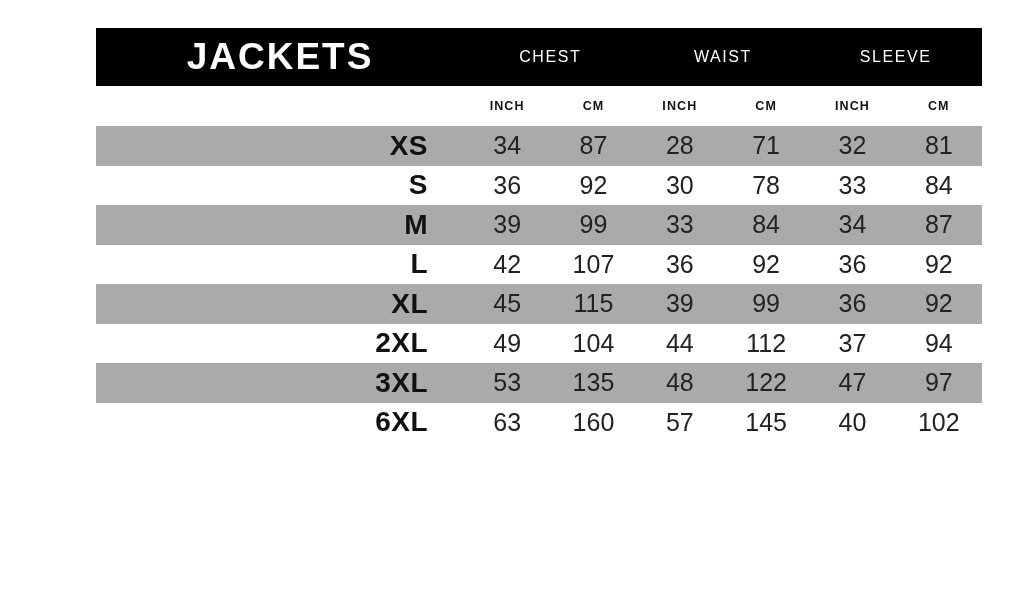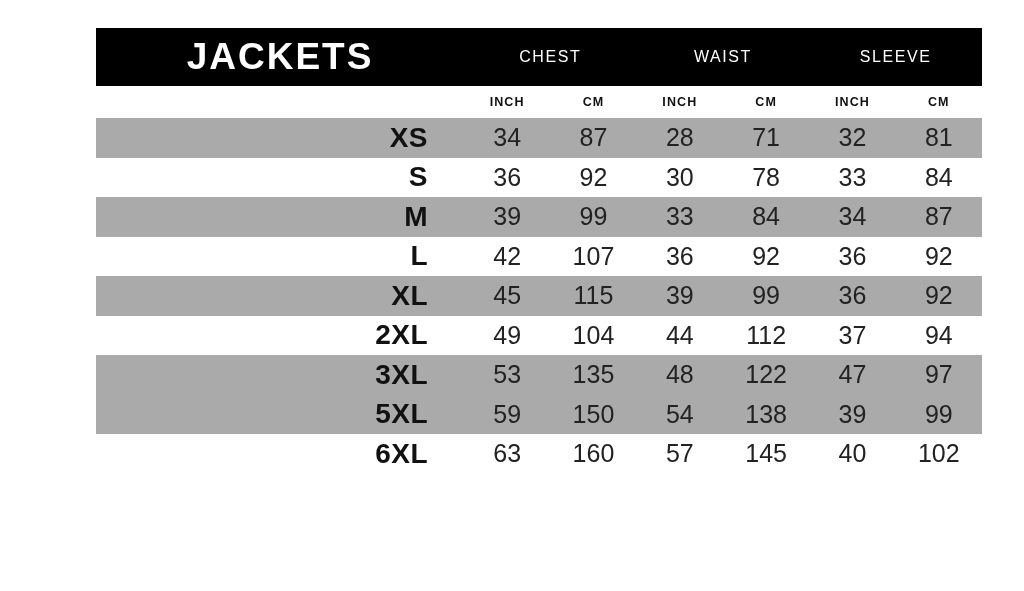--- a/index.html
+++ b/index.html
@@ -46,21 +46,21 @@
     text-align: center;
     font-size: 16px;
     font-weight: normal;
     letter-spacing: 1.6px;
     color: #ffffff;
     padding: 0;
   }
   
   tr.head-units {
     background: #ffffff;
-    height: 32px;
+    height: 40px;
   }
   td.unit-cell {
     text-align: center;
     font-size: 12.5px;
     font-weight: bold;
     letter-spacing: 1.1px;
     color: #111111;
     padding: 0;
   }
   td.blank-cell { padding: 0; }
@@ -177,29 +177,20 @@
         </tr>
         <tr class="shade">
           <td class="size-cell">3XL</td>
           <td class="num-cell">53</td>
           <td class="num-cell">135</td>
           <td class="num-cell">48</td>
           <td class="num-cell">122</td>
           <td class="num-cell">47</td>
           <td class="num-cell">97</td>
         </tr>
-        <tr class="shade">
-          <td class="size-cell">5XL</td>
-          <td class="num-cell">59</td>
-          <td class="num-cell">150</td>
-          <td class="num-cell">54</td>
-          <td class="num-cell">138</td>
-          <td class="num-cell">39</td>
-          <td class="num-cell">99</td>
-        </tr>
         <tr class="plain">
           <td class="size-cell">6XL</td>
           <td class="num-cell">63</td>
           <td class="num-cell">160</td>
           <td class="num-cell">57</td>
           <td class="num-cell">145</td>
           <td class="num-cell">40</td>
           <td class="num-cell">102</td>
         </tr>
       </tbody>

